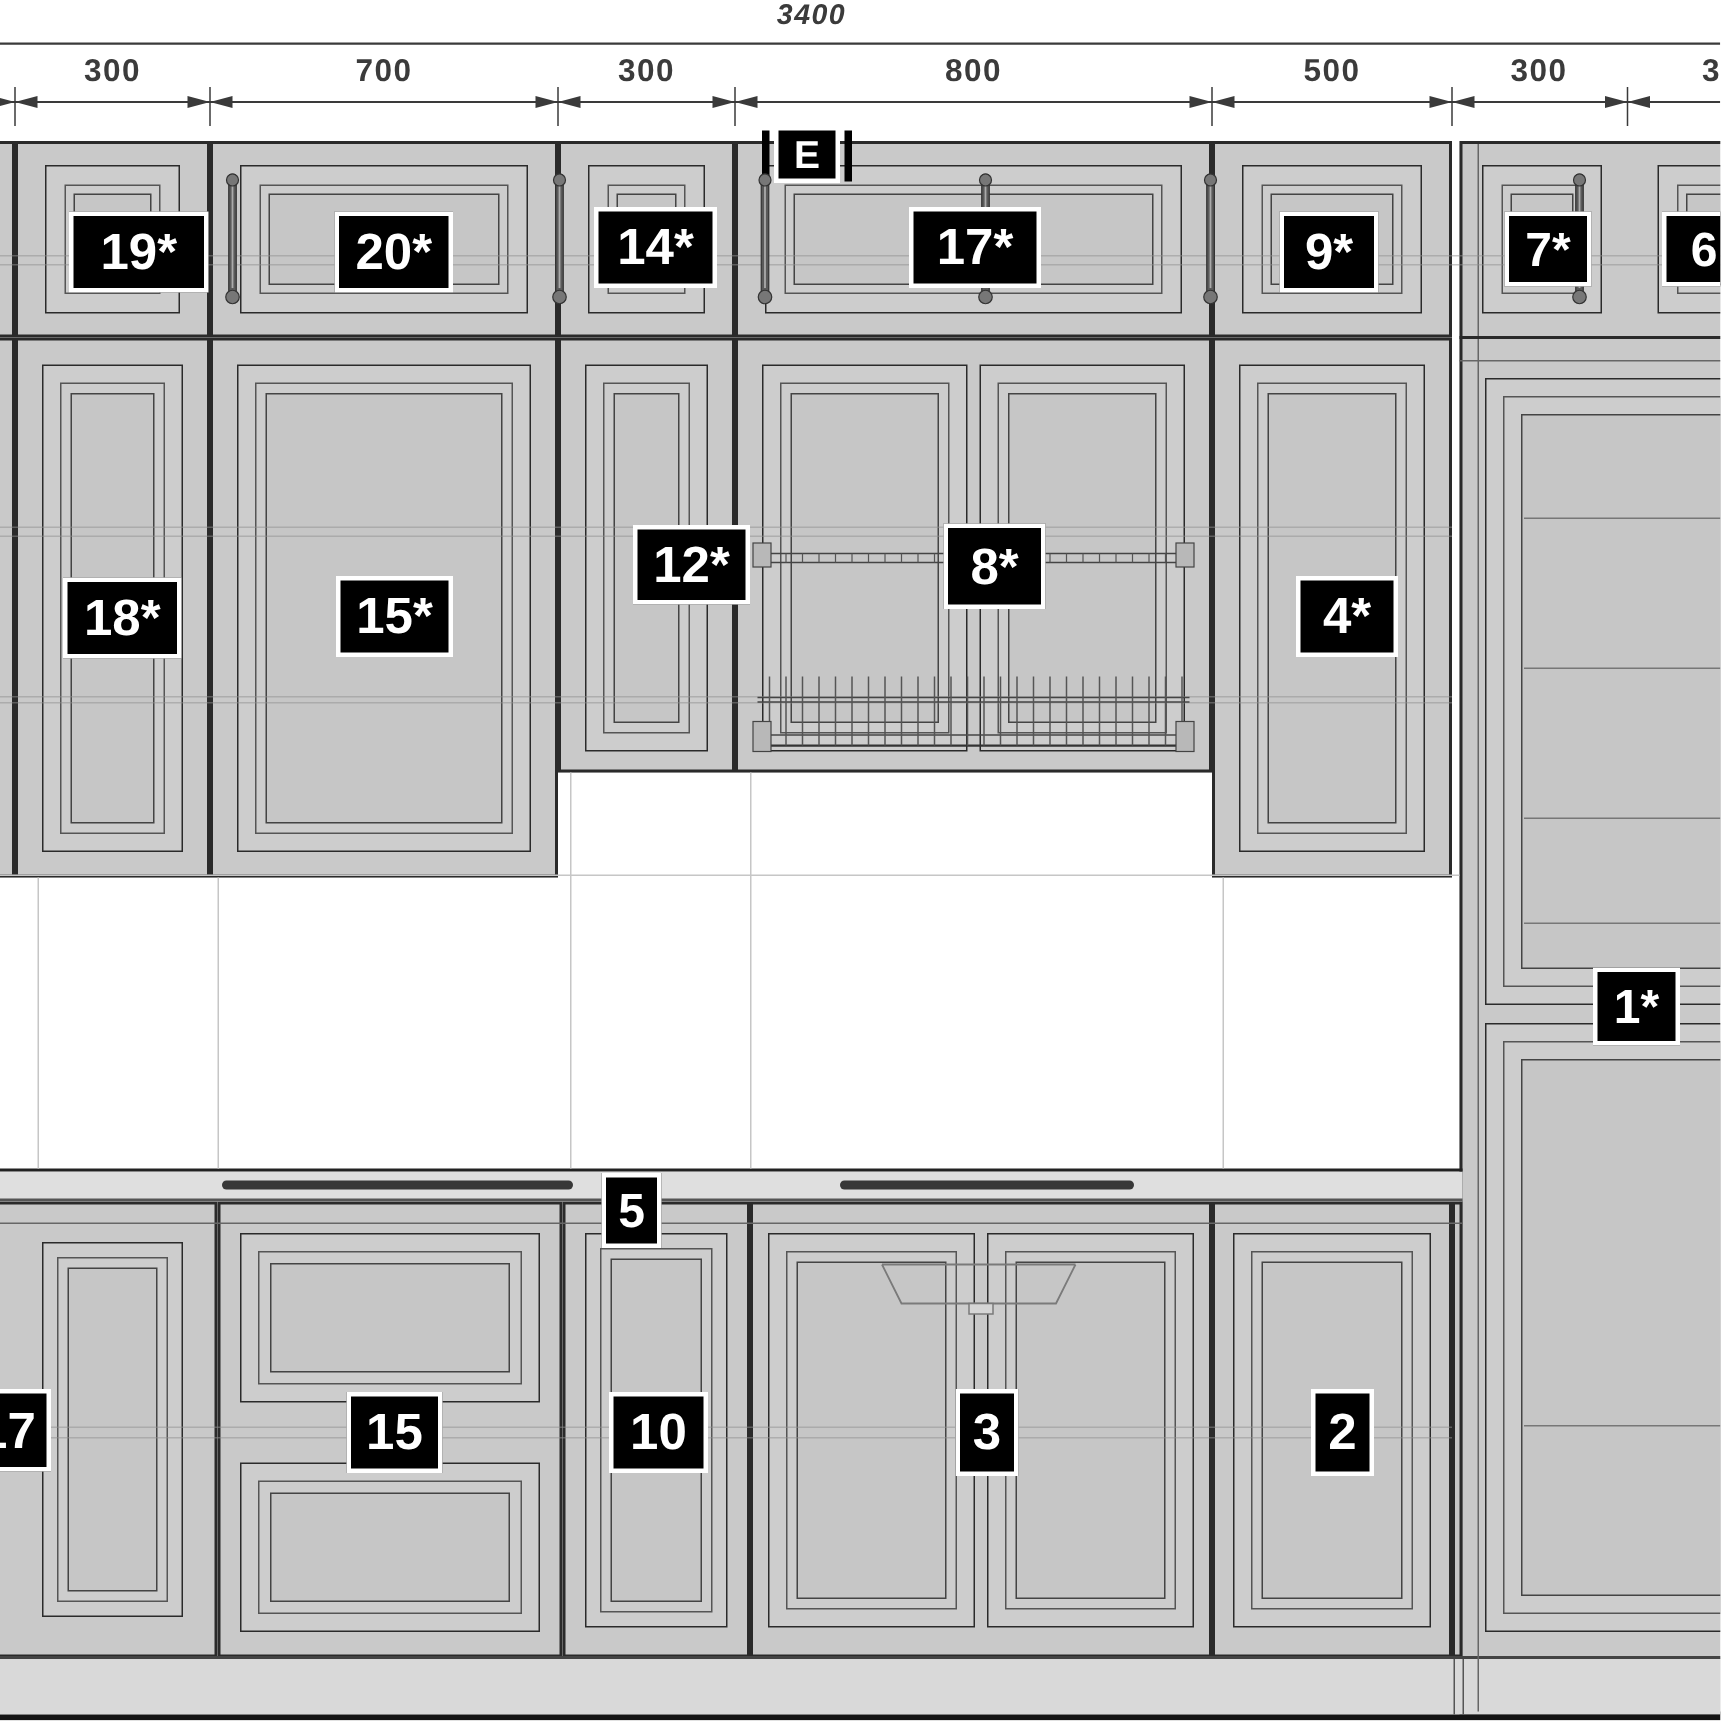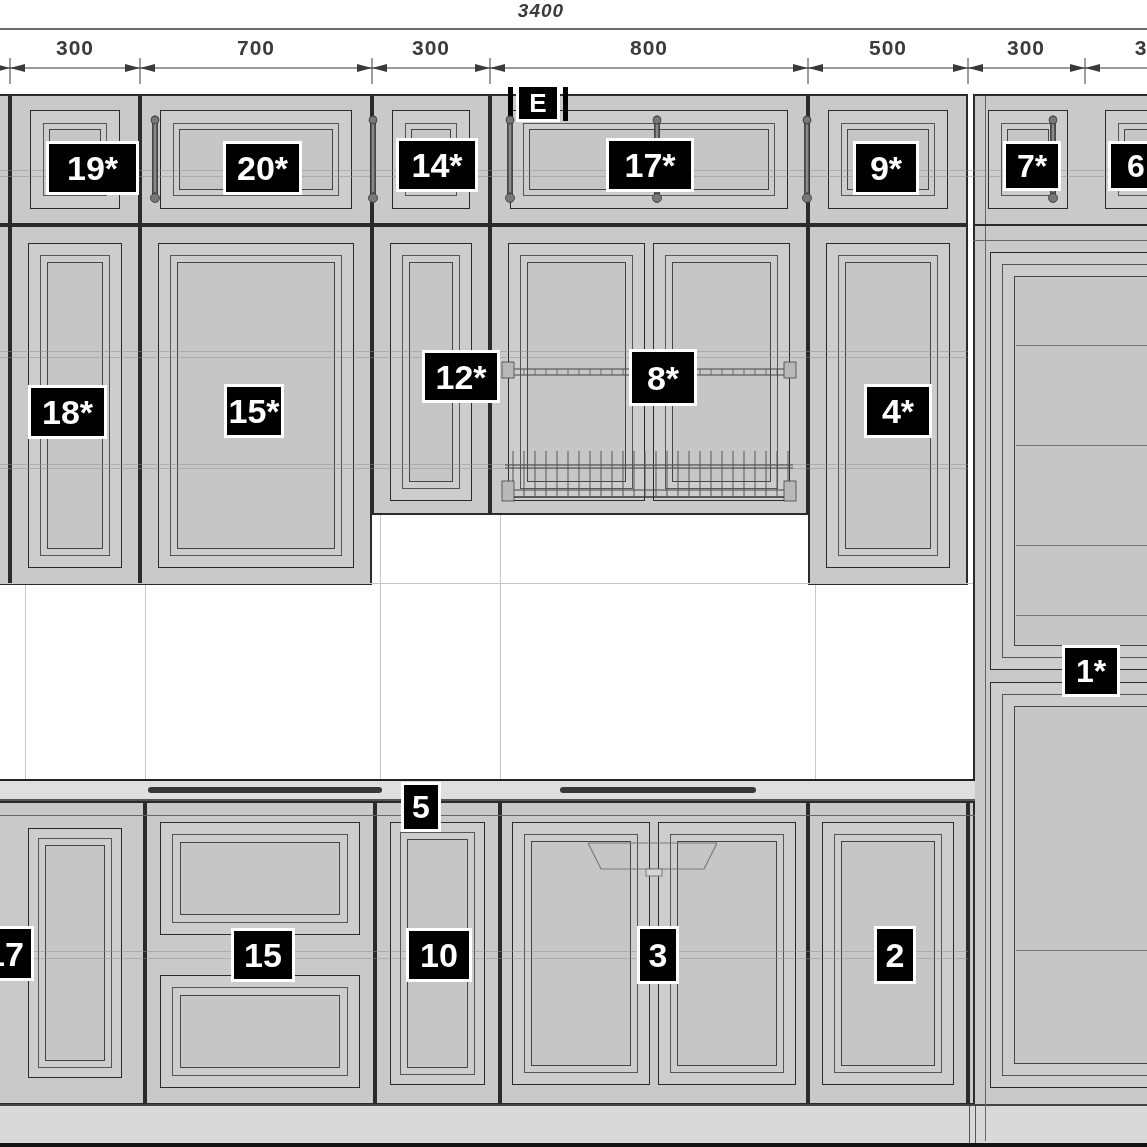--- a/index.html
+++ b/index.html
@@ -253,22 +253,22 @@
       <rect x="646" y="869" width="16" height="7" fill="#d5d5d5" stroke="#7a7a7a" stroke-width="1"></rect>
     </svg>
     <div class="badge" style="left: 516px; top: 84px; width: 44px; height: 38px; font-size: 26px;">E</div>
     <div class="badge" style="left: 46px; top: 141px; width: 93px; height: 54px; font-size: 34px;">19*</div>
     <div class="badge" style="left: 223px; top: 141px; width: 79px; height: 54px; font-size: 34px;">20*</div>
     <div class="badge" style="left: 396px; top: 138px; width: 82px; height: 54px; font-size: 34px;">14*</div>
     <div class="badge" style="left: 606px; top: 138px; width: 88px; height: 54px; font-size: 34px;">17*</div>
     <div class="badge" style="left: 853px; top: 141px; width: 66px; height: 54px; font-size: 34px;">9*</div>
     <div class="badge" style="left: 1003px; top: 141px; width: 58px; height: 50px; font-size: 32px;">7*</div>
     <div class="badge" style="left: 1108px; top: 141px; width: 56px; height: 50px; font-size: 32px;">6</div>
-    <div class="badge" style="left: 28px; top: 385px; width: 79px; height: 54px; font-size: 34px;">18*</div>
-    <div class="badge" style="left: 224px; top: 384px; width: 60px; height: 54px; font-size: 34px;">15*</div>
+    <div class="badge" style="left: 42px; top: 385px; width: 79px; height: 54px; font-size: 34px;">18*</div>
+    <div class="badge" style="left: 224px; top: 384px; width: 78px; height: 54px; font-size: 34px;">15*</div>
     <div class="badge" style="left: 422px; top: 350px; width: 78px; height: 53px; font-size: 34px;">12*</div>
     <div class="badge" style="left: 629px; top: 349px; width: 68px; height: 57px; font-size: 34px;">8*</div>
     <div class="badge" style="left: 864px; top: 384px; width: 68px; height: 54px; font-size: 34px;">4*</div>
     <div class="badge" style="left: 1062px; top: 645px; width: 58px; height: 52px; font-size: 32px;">1*</div>
     <div class="badge" style="left: 401px; top: 782px; width: 40px; height: 50px; font-size: 32px;">5</div>
     <div class="badge" style="left: -24px; top: 926px; width: 58px; height: 55px; font-size: 34px;">17</div>
     <div class="badge" style="left: 231px; top: 928px; width: 64px; height: 54px; font-size: 34px;">15</div>
     <div class="badge" style="left: 406px; top: 928px; width: 66px; height: 54px; font-size: 34px;">10</div>
     <div class="badge" style="left: 637px; top: 926px; width: 42px; height: 58px; font-size: 34px;">3</div>
     <div class="badge" style="left: 874px; top: 926px; width: 42px; height: 58px; font-size: 34px;">2</div>

